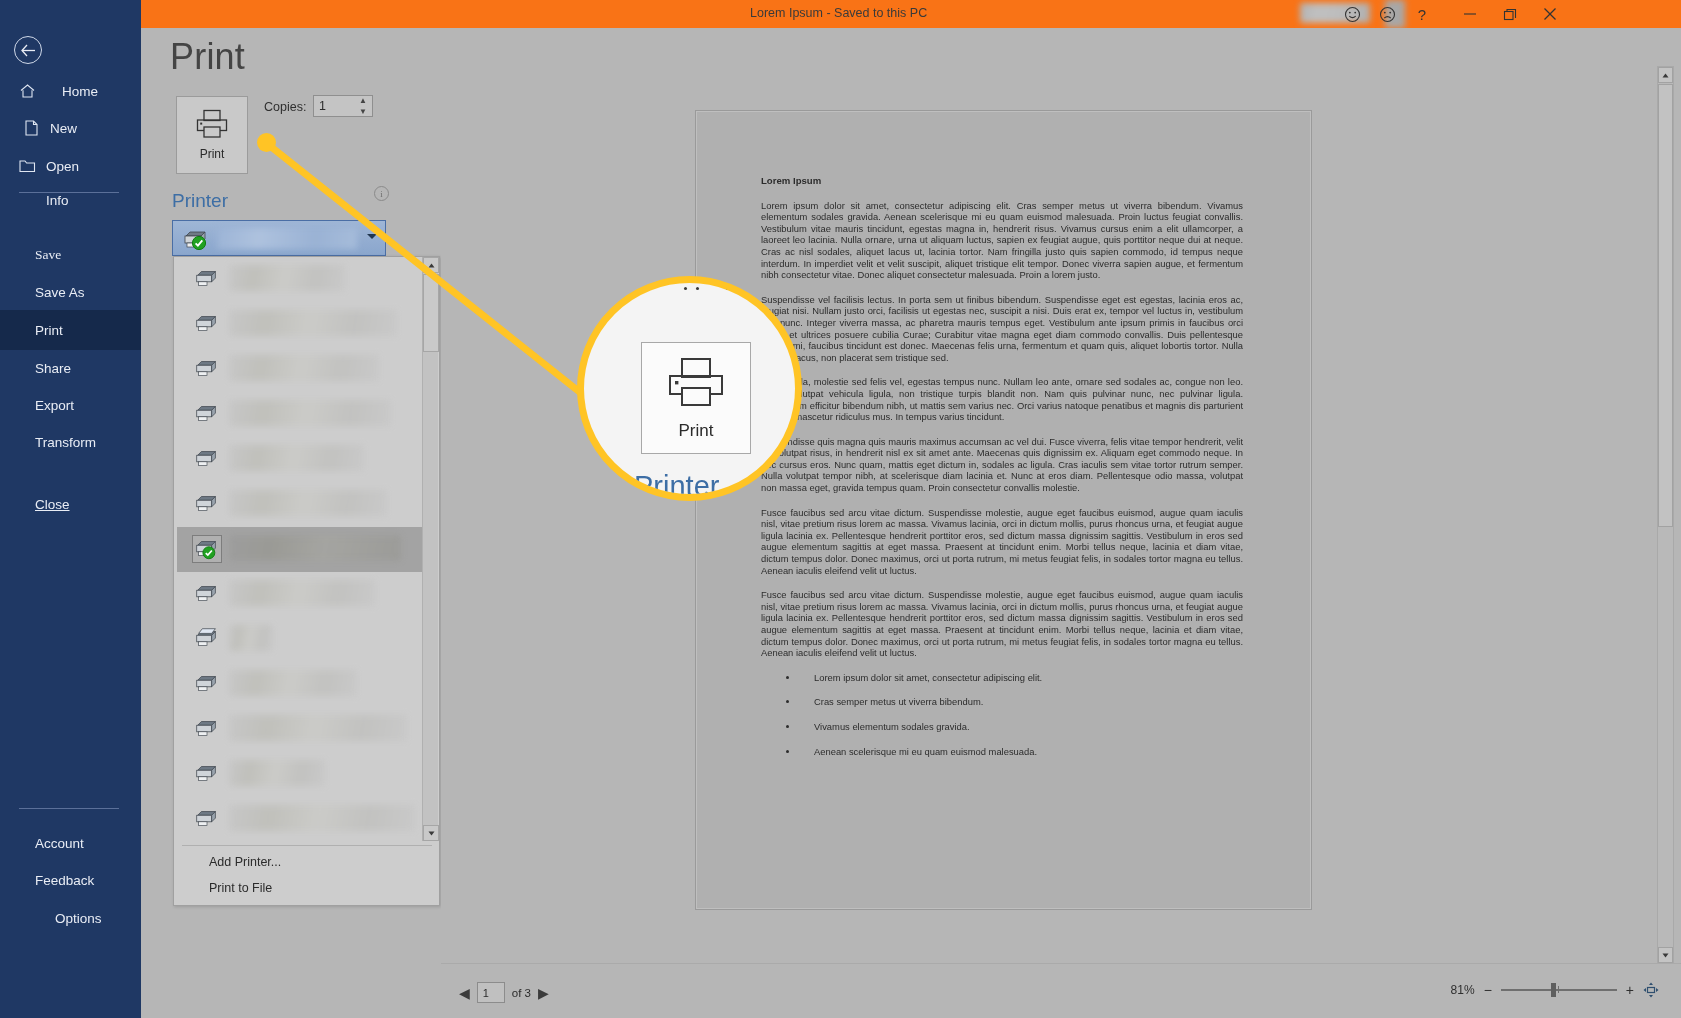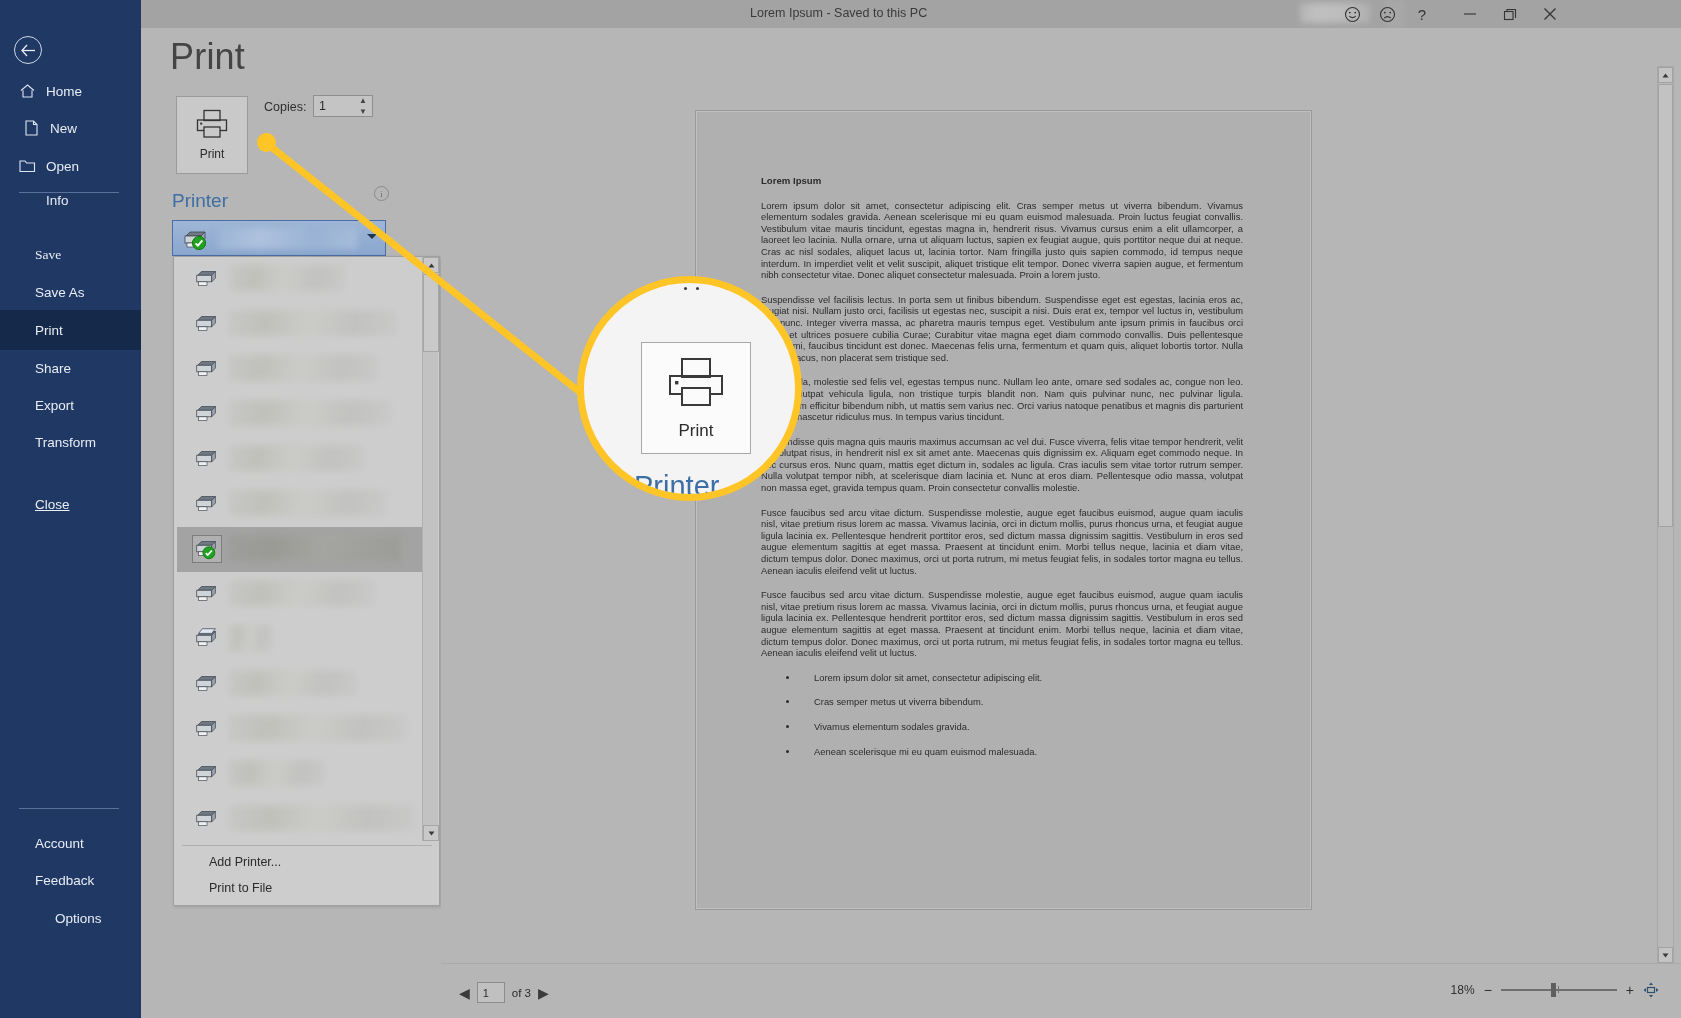--- a/index.html
+++ b/index.html
@@ -12,21 +12,21 @@
   }
   #app {
     position: relative;
     width: 1681px; height: 1018px;
     background: #b6b6b6;
   }
 
   
   .titlebar {
     position: absolute; left: 0; top: 0; width: 1681px; height: 28px;
-    background: #a3a3a3;
+    background: #f97316;
   }
   .title-text {
     position: absolute; left: 750px; top: 6px;
     font-size: 12.5px; color: #3a3a3a; white-space: nowrap;
   }
   .user-blur {
     position: absolute; left: 1300px; top: 3px; width: 70px; height: 20px;
     background: linear-gradient(100deg,#b3b3b3 0%,#c0c0c0 25%,#bdbdbd 55%,#b0b0b0 100%);
     filter: blur(3px); border-radius: 2px;
   }
@@ -291,21 +291,21 @@
   </div>
 
   <nav class="leftnav">
     <div class="backbtn">
       <svg width="15" height="13" viewBox="0 0 15 13">
           <path d="M6 1 L1 6.5 L6 12" fill="none" stroke="#e8ecf4" stroke-width="1.3"></path>
           <line x1="1.4" y1="6.5" x2="14" y2="6.5" stroke="#e8ecf4" stroke-width="1.3"></line>
         </svg>
     </div>
 
-    <div class="nav-item with-icon" style="top:71px;">
+    <div class="nav-item with-icon" style="top:71px;gap:16px;">
       <span class="nicon">
         <svg width="15" height="14" viewBox="0 0 15 14">
             <path d="M1 6.5 L7.5 1 L14 6.5" fill="none" stroke="#dfe6f2" stroke-width="1.1"></path>
             <path d="M3 6.2 V13 H12 V6.2" fill="none" stroke="#dfe6f2" stroke-width="1.1"></path>
           </svg>
       </span>
       <span>Home</span>
     </div>
     <div class="nav-item with-icon" style="top:108px;padding-left:20px;">
       <span class="nicon">
@@ -585,21 +585,21 @@
 
   <div class="statusbar">
     <div class="pagenav">
       <span class="pg-arrow">◀</span>
       <span class="pg-box">1</span>
       <span class="pg-of">of 3</span>
       <span class="pg-arrow">▶</span>
     </div>
 
     <div class="zoomctl">
-      <span class="zoom-pct">18%</span>
+      <span class="zoom-pct">81%</span>
       <span class="zm-sign">−</span>
       <span class="zslider">
         <span class="track"></span>
         <span class="tick" style="left:57px;"></span>
         <span class="thumb"></span>
       </span>
       <span class="zm-sign">+</span>
       <span class="zfit">
         <svg width="16" height="16" viewBox="0 0 16 16">
           <rect x="4.5" y="5.5" width="7" height="5" fill="none" stroke="#2f4f6f" stroke-width="1.2"></rect>

